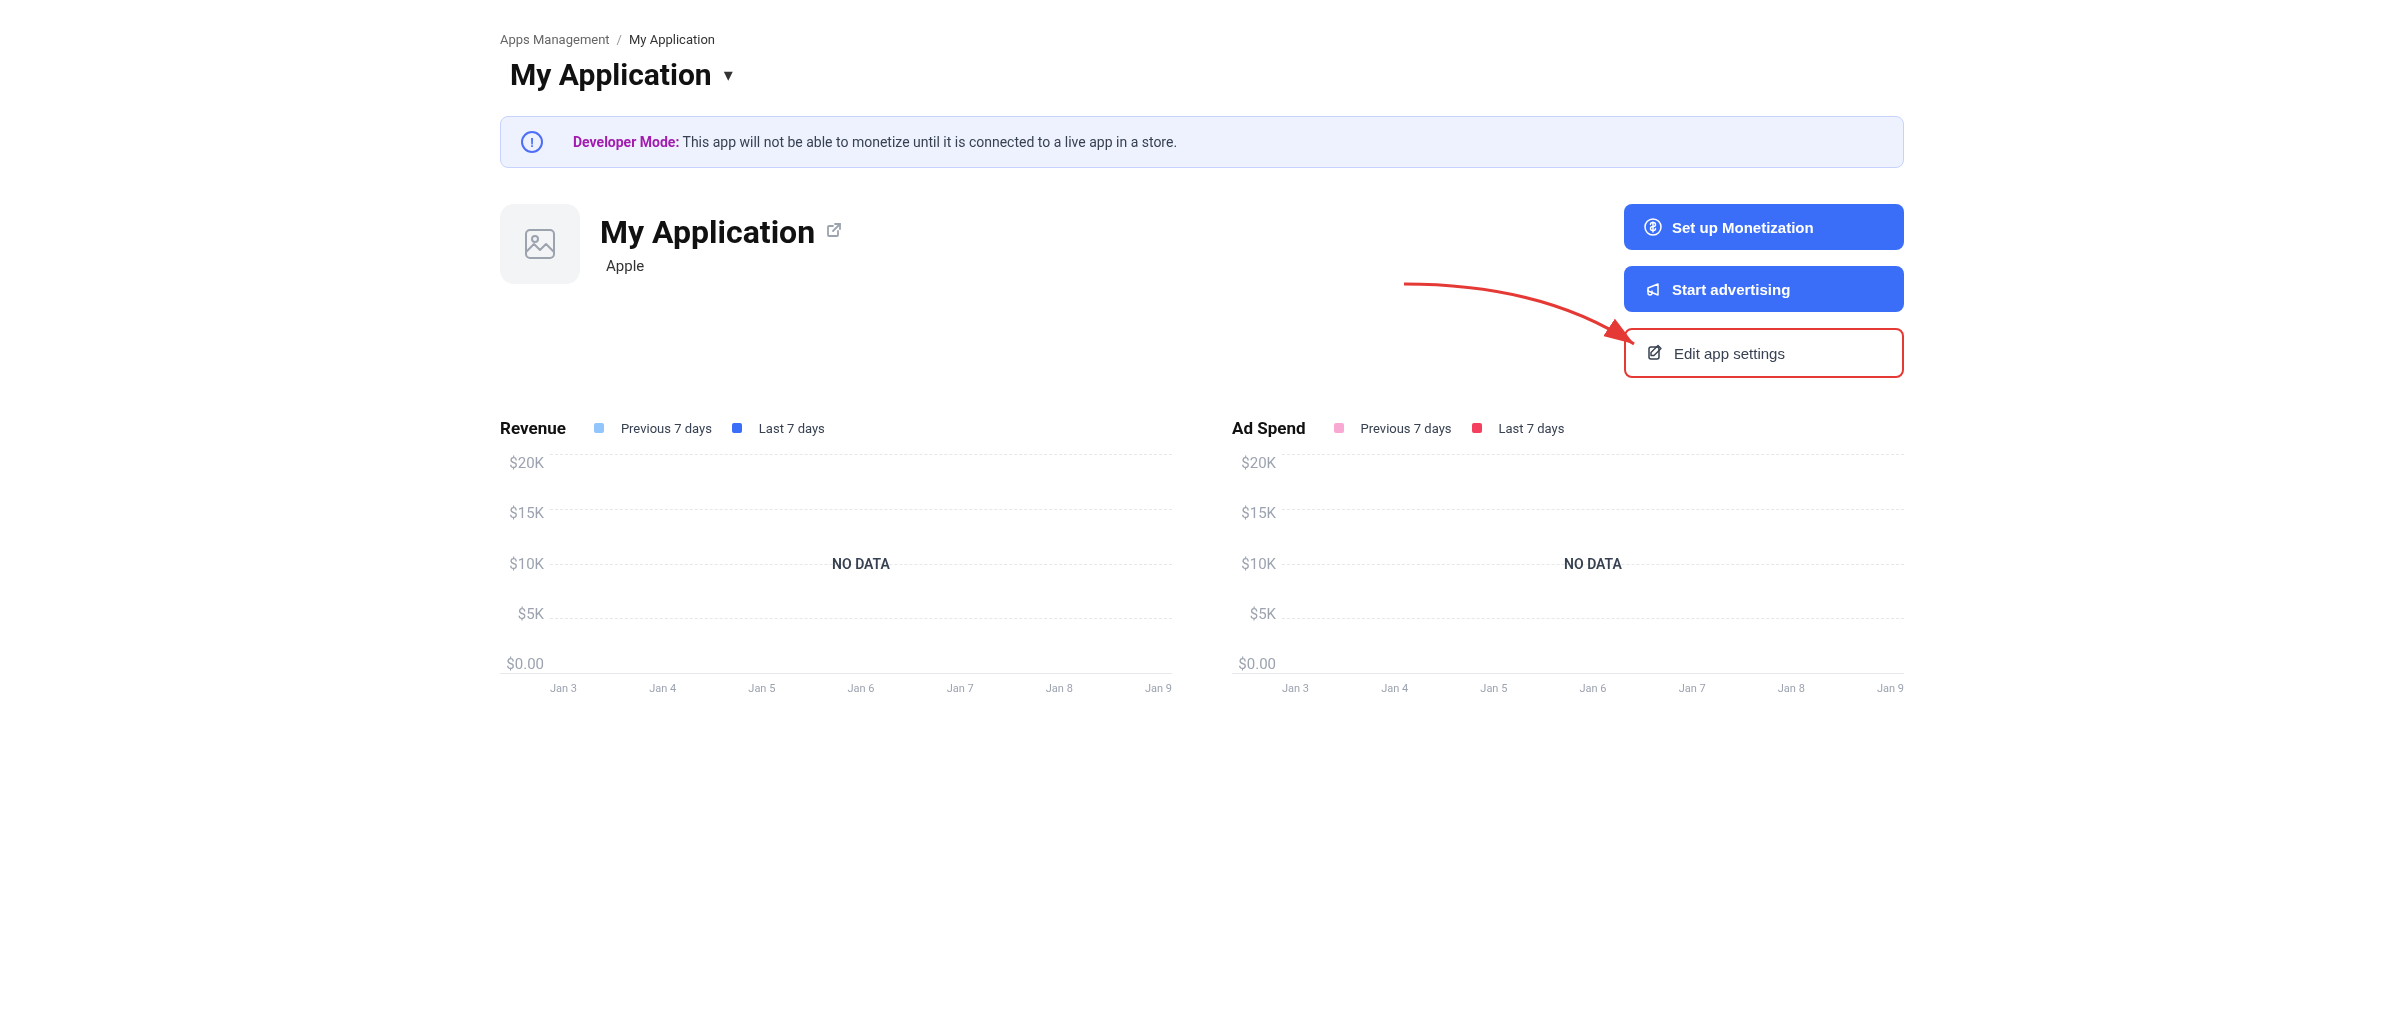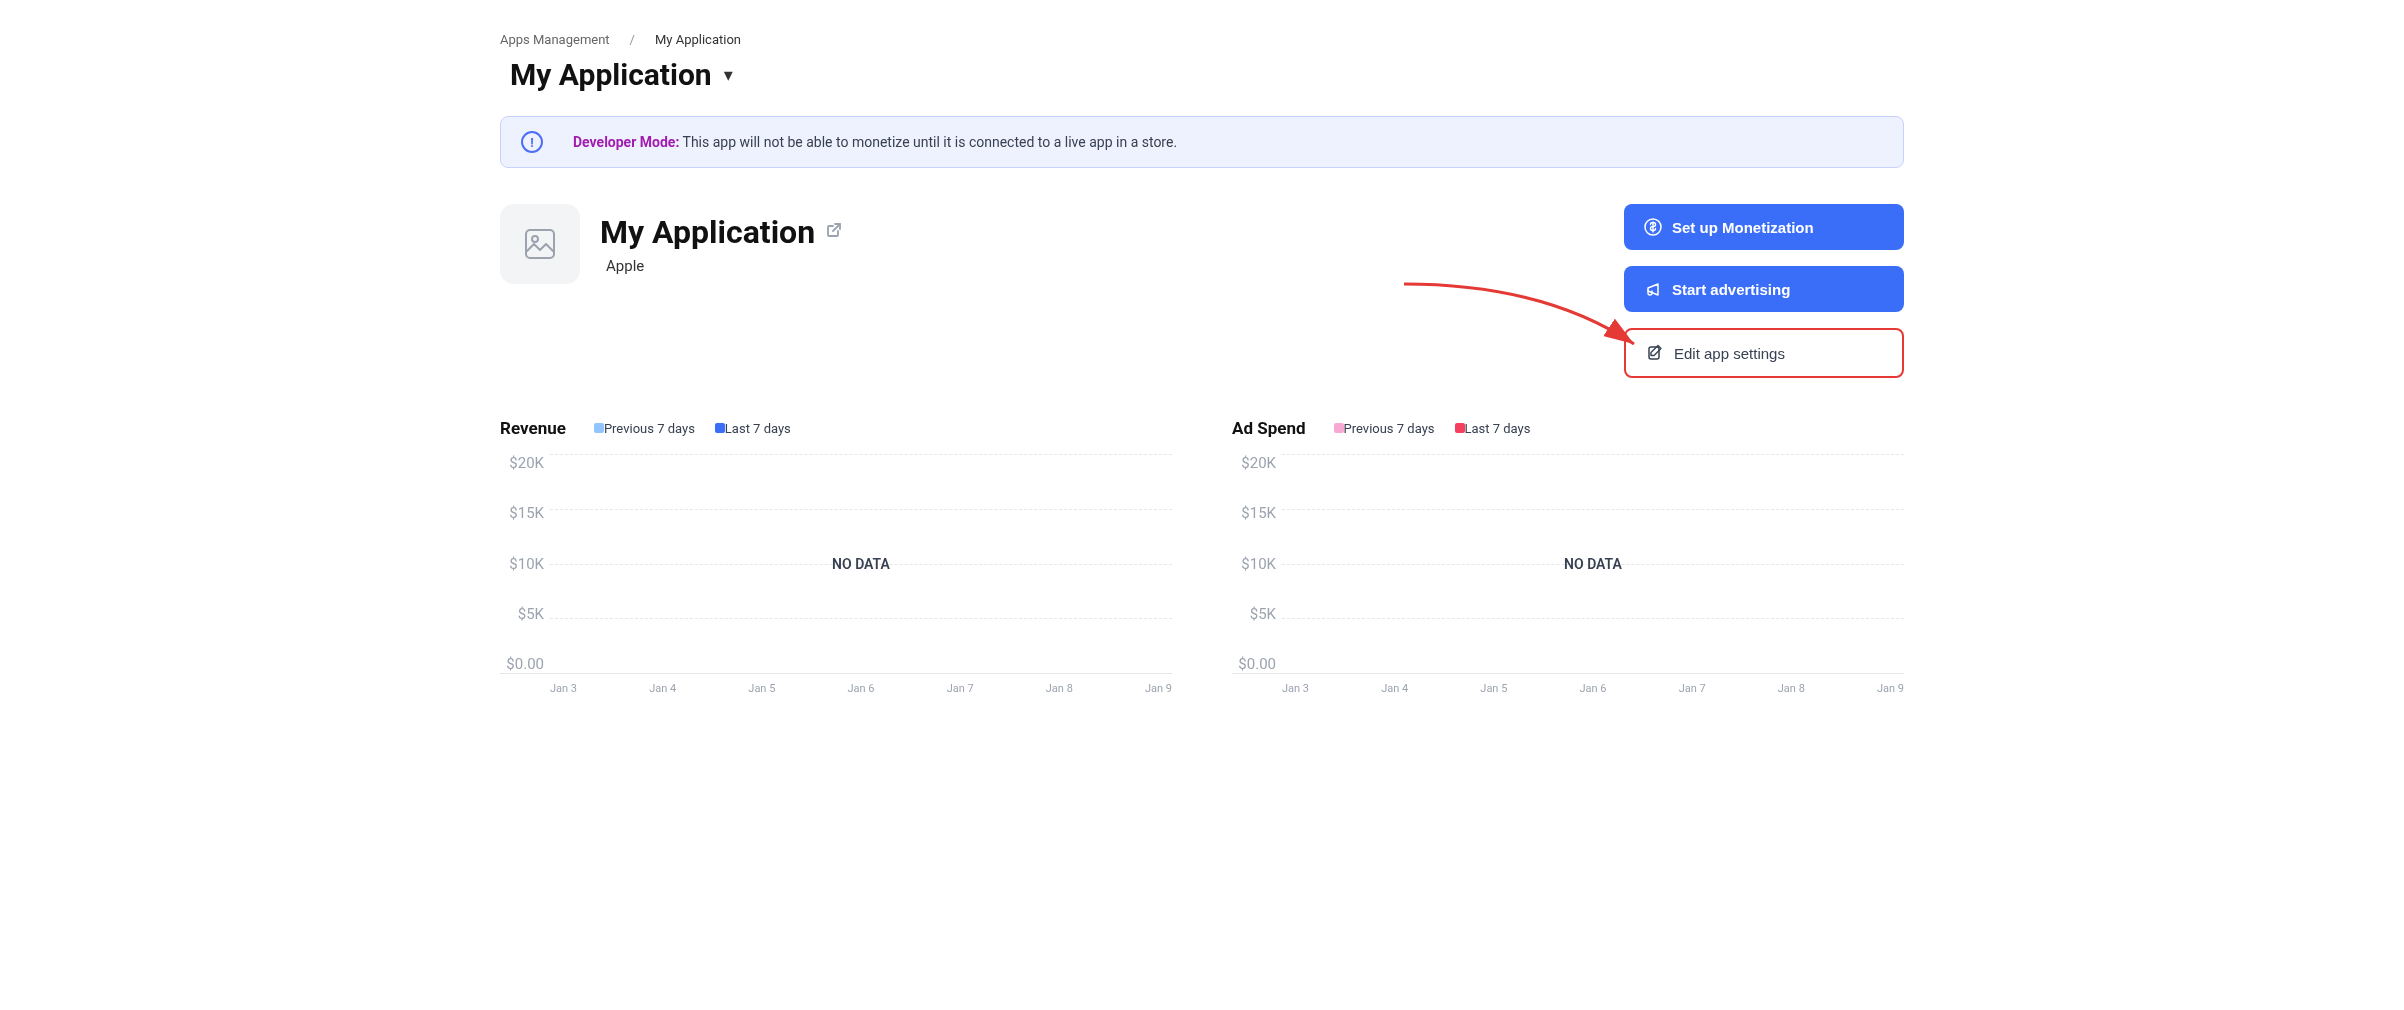--- a/index.html
+++ b/index.html
@@ -13,21 +13,21 @@
     .page-wrapper {
       max-width: 1500px;
       margin: 0 auto;
       padding: 32px 48px;
     }
 
     
     .breadcrumb {
       display: flex;
       align-items: center;
-      gap: 20px;
+      gap: 7px;
       font-size: 13px;
       color: #666;
       margin-bottom: 10px;
     }
     .breadcrumb-link {
       color: #666;
       text-decoration: none;
       cursor: pointer;
     }
     .breadcrumb-separator {
@@ -205,21 +205,21 @@
     }
     .chart-title {
       font-size: 17px;
       font-weight: 700;
       color: #111;
       margin-right: 8px;
     }
     .legend-item {
       display: flex;
       align-items: center;
-      gap: 0;
+      gap: 17px;
       font-size: 13px;
       color: #374151;
     }
     .legend-dot {
       width: 10px;
       height: 10px;
       border-radius: 2px;
       flex-shrink: 0;
     }
 

